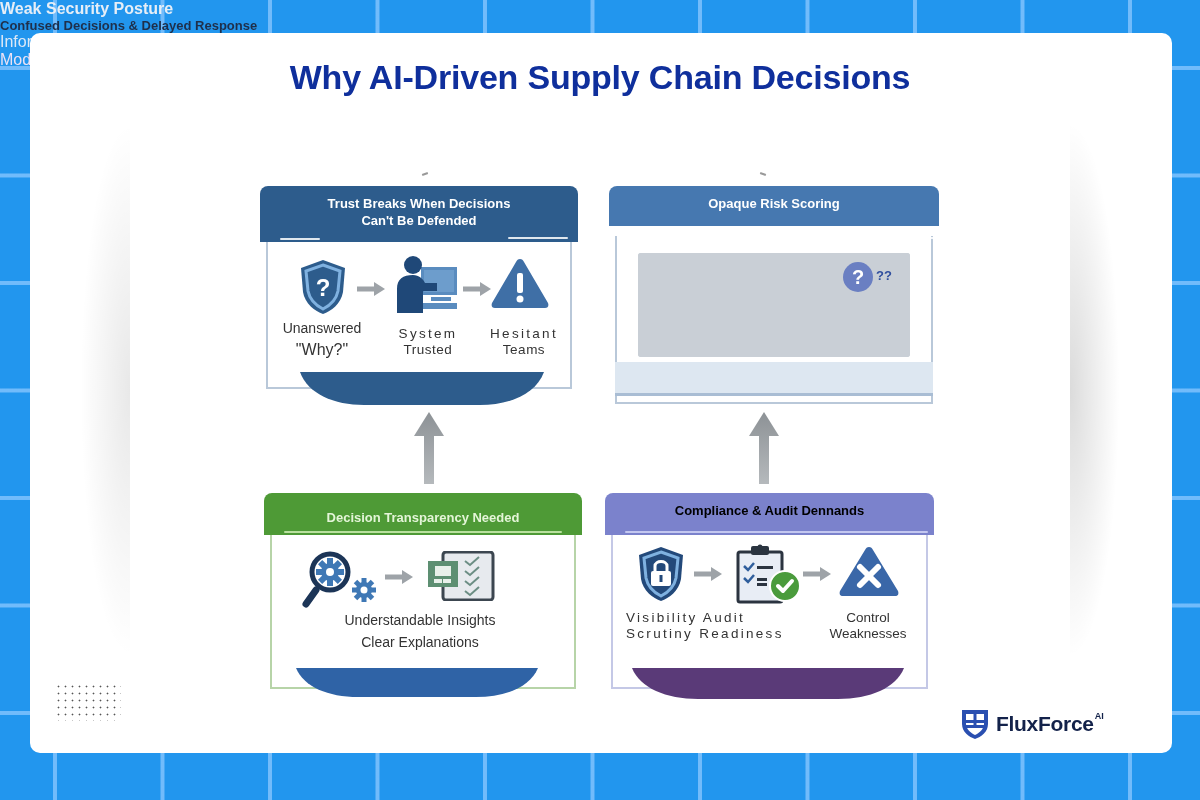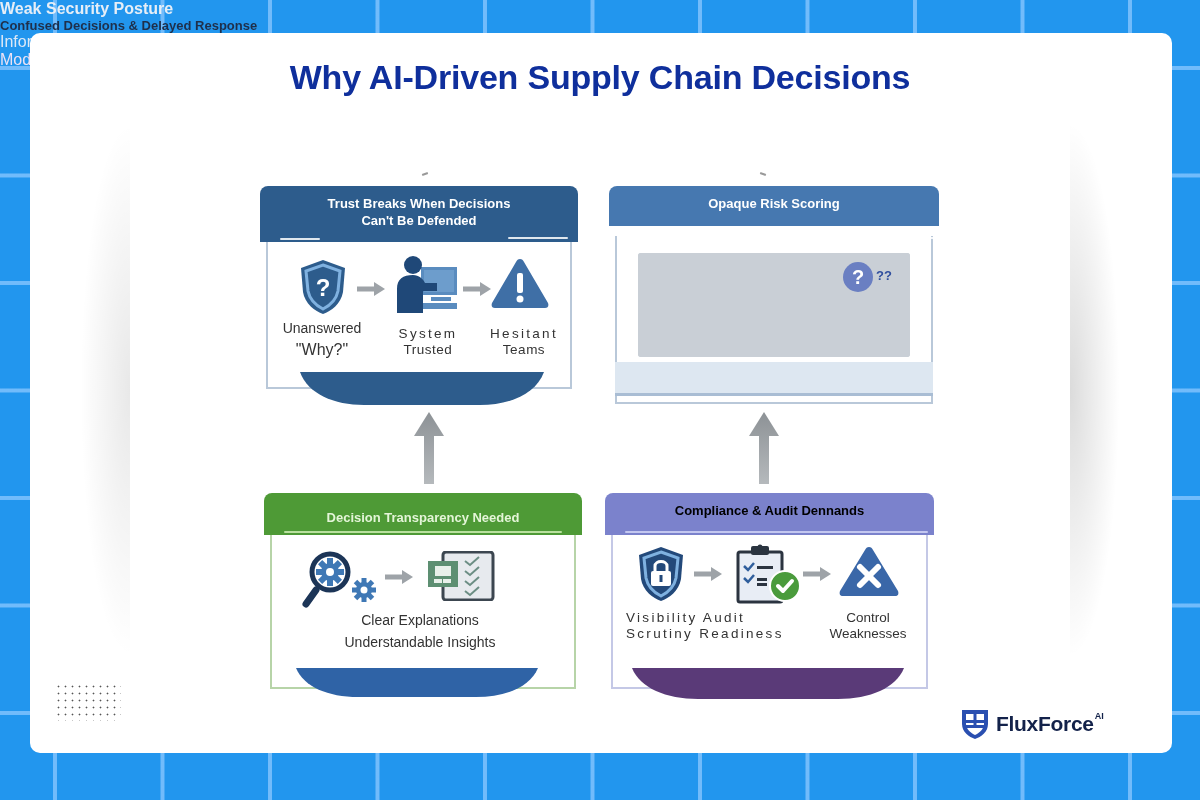--- a/index.html
+++ b/index.html
@@ -241,22 +241,22 @@
   <rect x="7" y="28" width="8" height="4" fill="#e8f0ea"></rect>
     <rect x="16" y="28" width="8" height="4" fill="#e8f0ea"></rect>
   <g fill="none" stroke="#6c8e84" stroke-width="2">
       <polyline points="38,10 43,14 52,6"></polyline>
       <polyline points="38,20 43,24 52,16"></polyline>
       <polyline points="38,30 43,34 52,26"></polyline>
       <polyline points="38,40 43,44 52,36"></polyline>
     </g>
 </svg>
 <div class="caption" style="left:300px; top:609px; width:240px; font-size:14px; line-height:22px;">
+  <div>Understandable Insights</div>
   <div>Clear Explanations</div>
-  <div>Understandable Insights</div>
 </div>
 <svg class="icon" style="left:296px; top:668px;" width="242" height="30" viewBox="0 0 242 30">
   <path d="M0 0 L242 0 C234 19 210 29 180 29 L62 29 C32 29 8 19 0 0 Z" fill="#2f63a6"></path>
 </svg>
 <div class="foot" style="left:296px; top:673px; width:242px; color:#dce8f6;">Informed &amp; Trusted Actions</div>
 
 <div class="panel" style="left:605px; top:493px; width:329px; height:196px;">
   <div class="frame" style="top:40px; height:156px; border-color:#c4c8e6;"></div>
   <div class="head" style="height:42px; background:#7b82cc; padding-top:9px; color:#000000;">
     <div>Compliance &amp; Audit Dennands</div>

